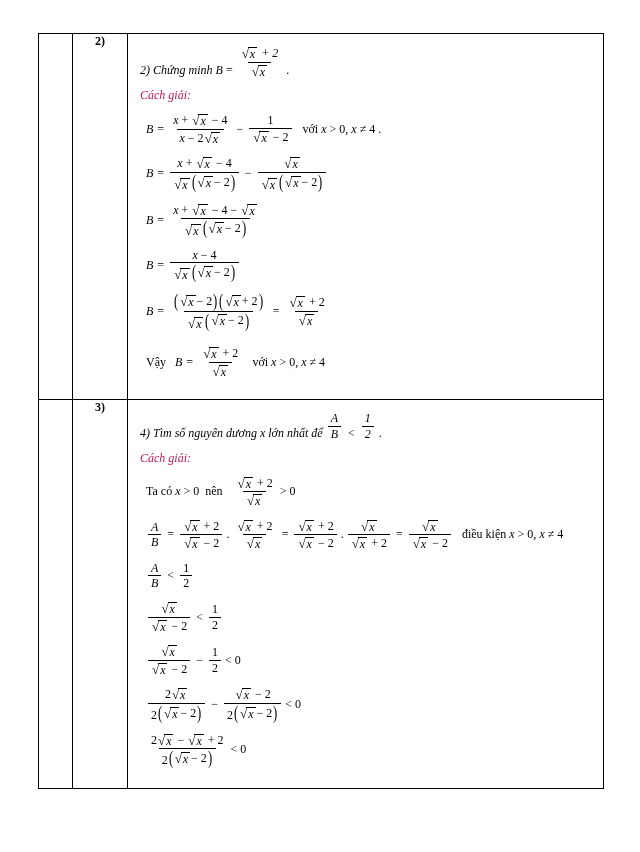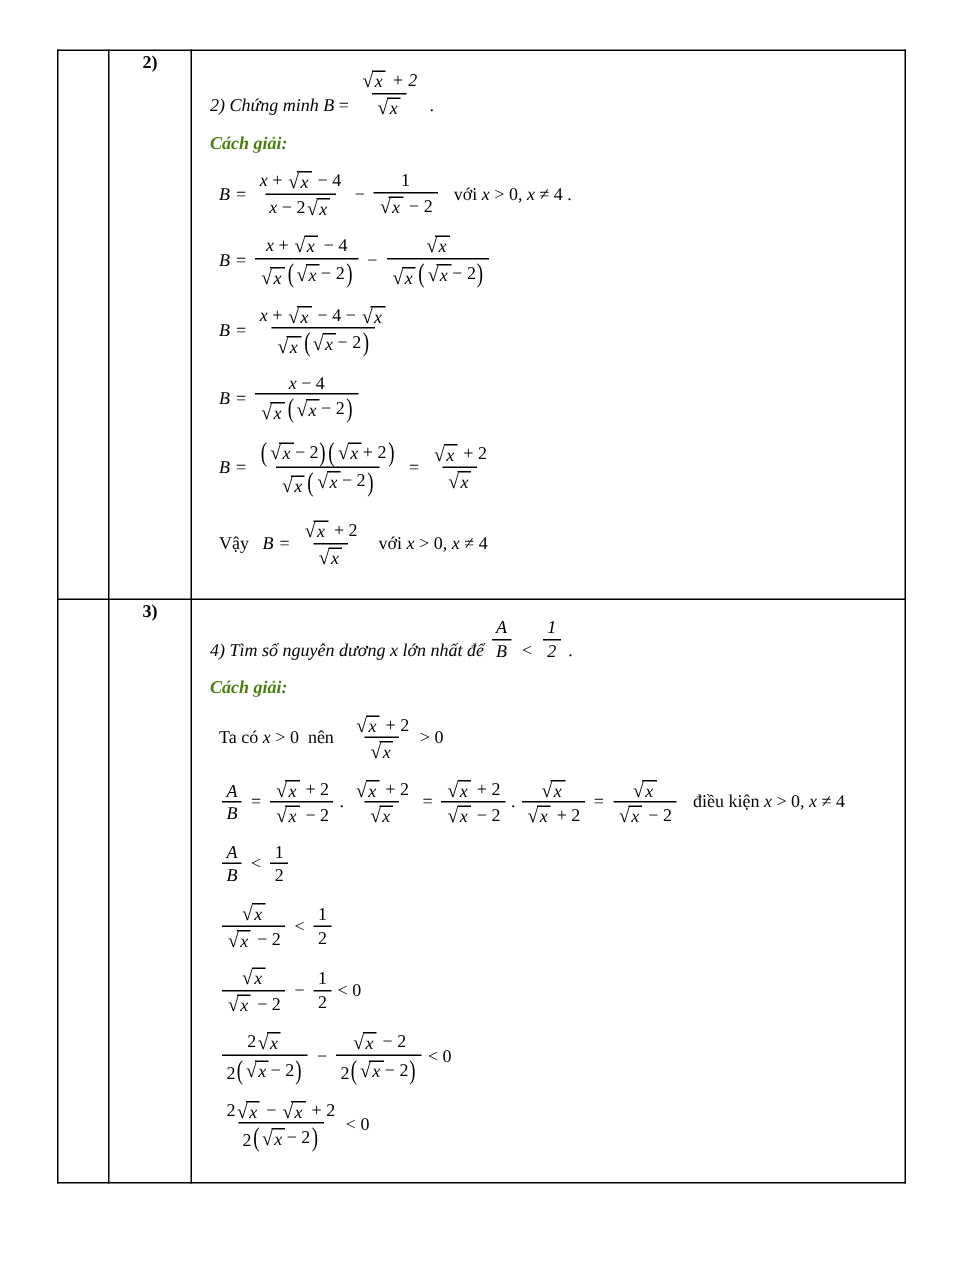--- a/index.html
+++ b/index.html
@@ -51,22 +51,22 @@
     font-size: 12px;
     font-style: italic;
     font-weight: normal;
     margin: 2px 0 10px 2px;
     display: flex;
     align-items: flex-end;
     flex-wrap: wrap;
     gap: 3px;
   }
   .red {
-    color: #4d7c0f;
-    font-weight: bold;
+    color: #be185d;
+    font-weight: normal;
     font-size: 12px;
     font-style: italic;
     margin: 0 0 10px 2px;
   }
   .mline {
     font-size: 12px;
     margin: 0 0 9px 8px;
     display: flex;
     align-items: center;
     flex-wrap: wrap;

